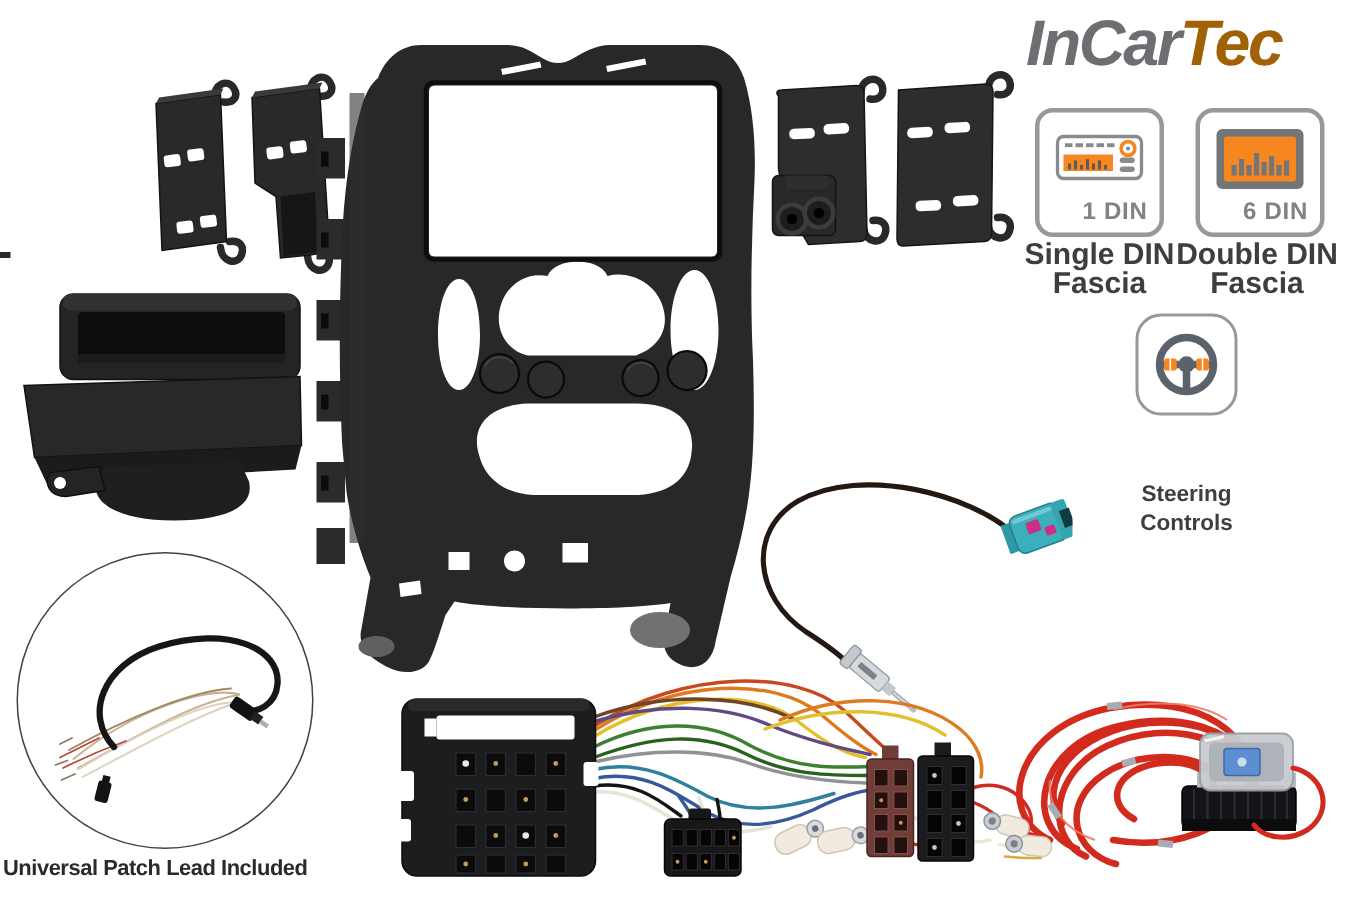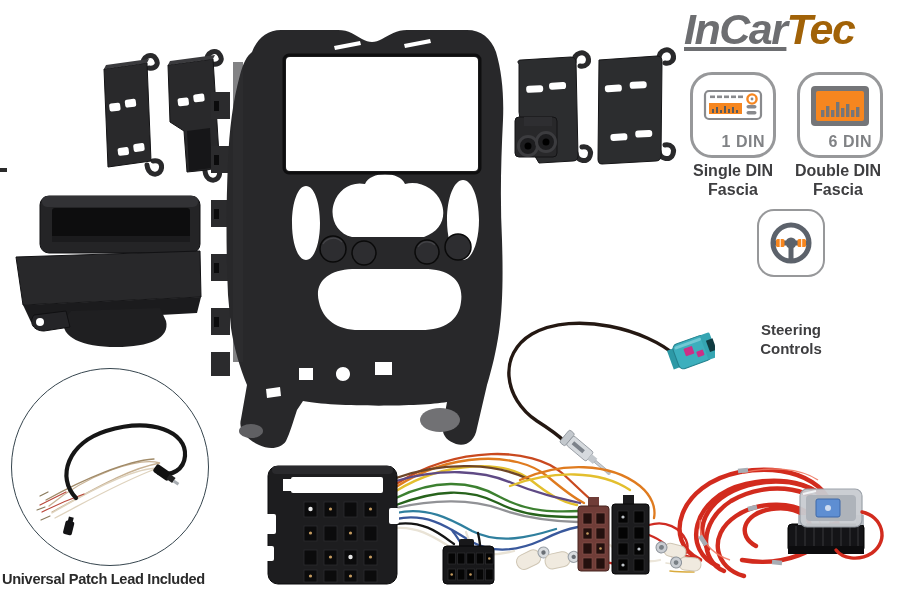--- a/index.html
+++ b/index.html
@@ -2,33 +2,33 @@
 <html><head>
 <meta charset="utf-8">
 <style>
   html,body{margin:0;padding:0;}
   body{width:900px;height:600px;background:#ffffff;position:relative;overflow:hidden;
        font-family:"Liberation Sans",sans-serif;}
   .abs{position:absolute;}
   
   .logo{position:absolute;left:684px;top:5px;font-style:italic;font-weight:bold;
         font-size:43px;letter-spacing:-1.5px;white-space:nowrap;}
-  .logo .gray{color:#6d6e71;text-decoration:underline;}
+  .logo .gray{color:#6d6e71;}
   .logo .orange{color:#a16207;}
   
-  .badge{position:absolute;width:86px;height:86px;border:3px solid #97989a;border-radius:22px;
+  .badge{position:absolute;width:86px;height:86px;border:3px solid #97989a;border-radius:12px;
          background:#fff;box-sizing:border-box;}
   #badge-1din{left:690px;top:72px;}
   #badge-2din{left:797px;top:72px;}
   #badge-steer{left:757px;top:209px;width:68px;height:68px;border-radius:17px;border-width:2.5px;}
   .badge svg{position:absolute;left:50%;top:9px;transform:translateX(-50%);}
   #badge-steer svg{top:50%;transform:translate(-50%,-50%);}
   .din-num{position:absolute;right:8px;bottom:4px;font-weight:bold;font-size:16px;color:#808285;
            letter-spacing:.5px;}
-  .badge-caption{position:absolute;text-align:center;font-weight:bold;font-size:16px;color:#3e3e40;
+  .badge-caption{position:absolute;text-align:center;font-weight:bold;font-size:20px;color:#3e3e40;
                  line-height:19px;}
   #caption-1din{left:675px;top:161px;width:116px;}
   #caption-2din{left:780px;top:161px;width:116px;text-align:center;}
   #caption-steer{left:733px;top:289px;width:116px;font-size:15px;line-height:19px;margin-top:31px;}
   
   .patch-circle{position:absolute;left:11px;top:368px;width:198px;height:198px;
                 border:1.6px solid #36454e;border-radius:50%;box-sizing:border-box;background:#fff;}
   .patch-caption{position:absolute;left:2px;top:571px;width:214px;font-weight:bold;font-size:14.6px;
                  letter-spacing:-.3px;color:#2a2a2a;white-space:nowrap;}
   .stray{position:absolute;left:0;top:168px;width:7px;height:4px;background:#2b2b2b;}

